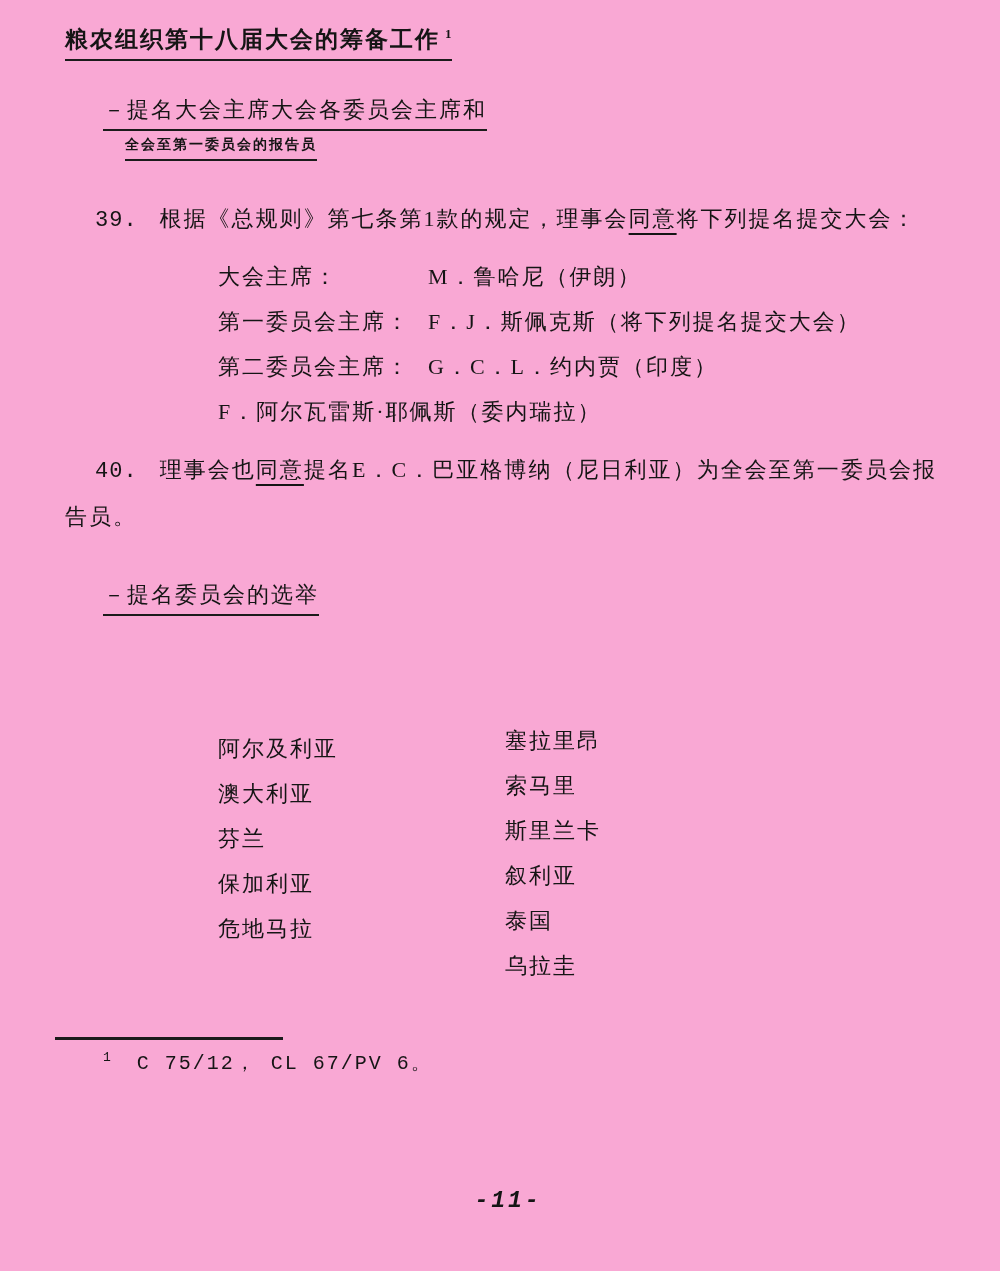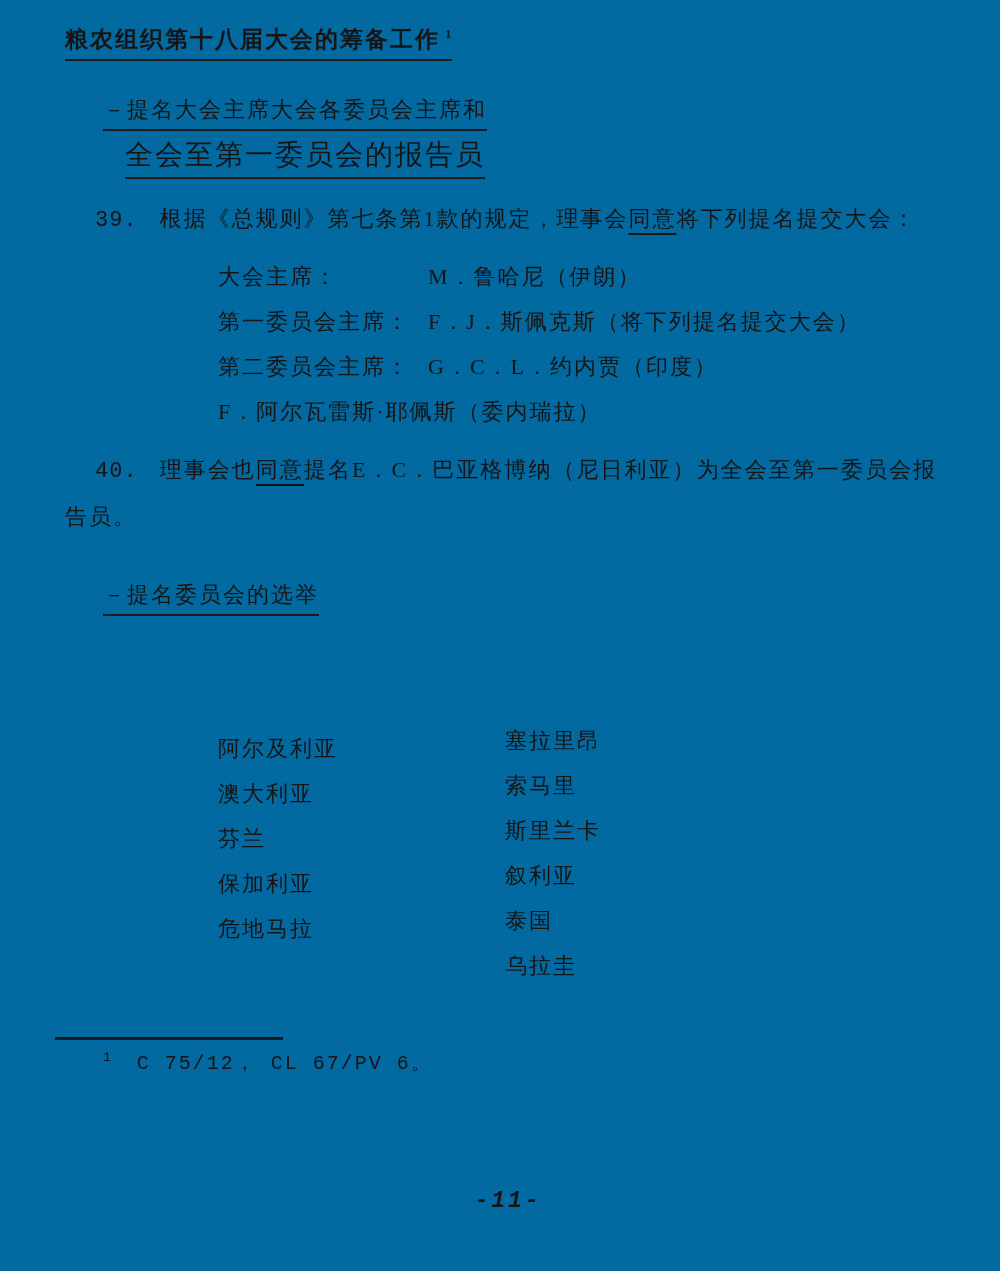--- a/index.html
+++ b/index.html
@@ -5,21 +5,21 @@
   html, body {
     margin: 0;
     padding: 0;
     background: #e8e8e6;
   }
   .page {
     position: relative;
     width: 1000px;
     height: 1271px;
     margin: 0 auto;
-    background: #0369a1;
+    background: #f9a8d4;
     color: #151515;
     font-family: "Liberation Serif", "DejaVu Serif", serif;
     font-size: 22px;
     letter-spacing: 2px;
     overflow: hidden;
   }
   .abs { position: absolute; }
 
   
   .u-block {
@@ -39,21 +39,21 @@
     font-weight: 600;
   }
   sup.fn-mark {
     font-size: 13px;
     letter-spacing: 0;
     vertical-align: super;
     margin-left: 5px;
   }
 
   .sec1-line1 { left: 103px; top: 95px; font-size: 22px; }
-  .sec1-line2 { left: 125px; top: 136px; font-size: 28px; font-weight: 400; }
+  .sec1-line2 { left: 125px; top: 136px; font-size: 14px; font-weight: 700; }
   .sec2-head  { left: 103px; top: 560px; font-size: 22px; margin-top: 20px; }
 
   .para {
     left: 65px;
     width: 872px;
     line-height: 45px;
     text-indent: 30px;
     text-align: justify;
   }
   .para-39 { top: 196px; }

